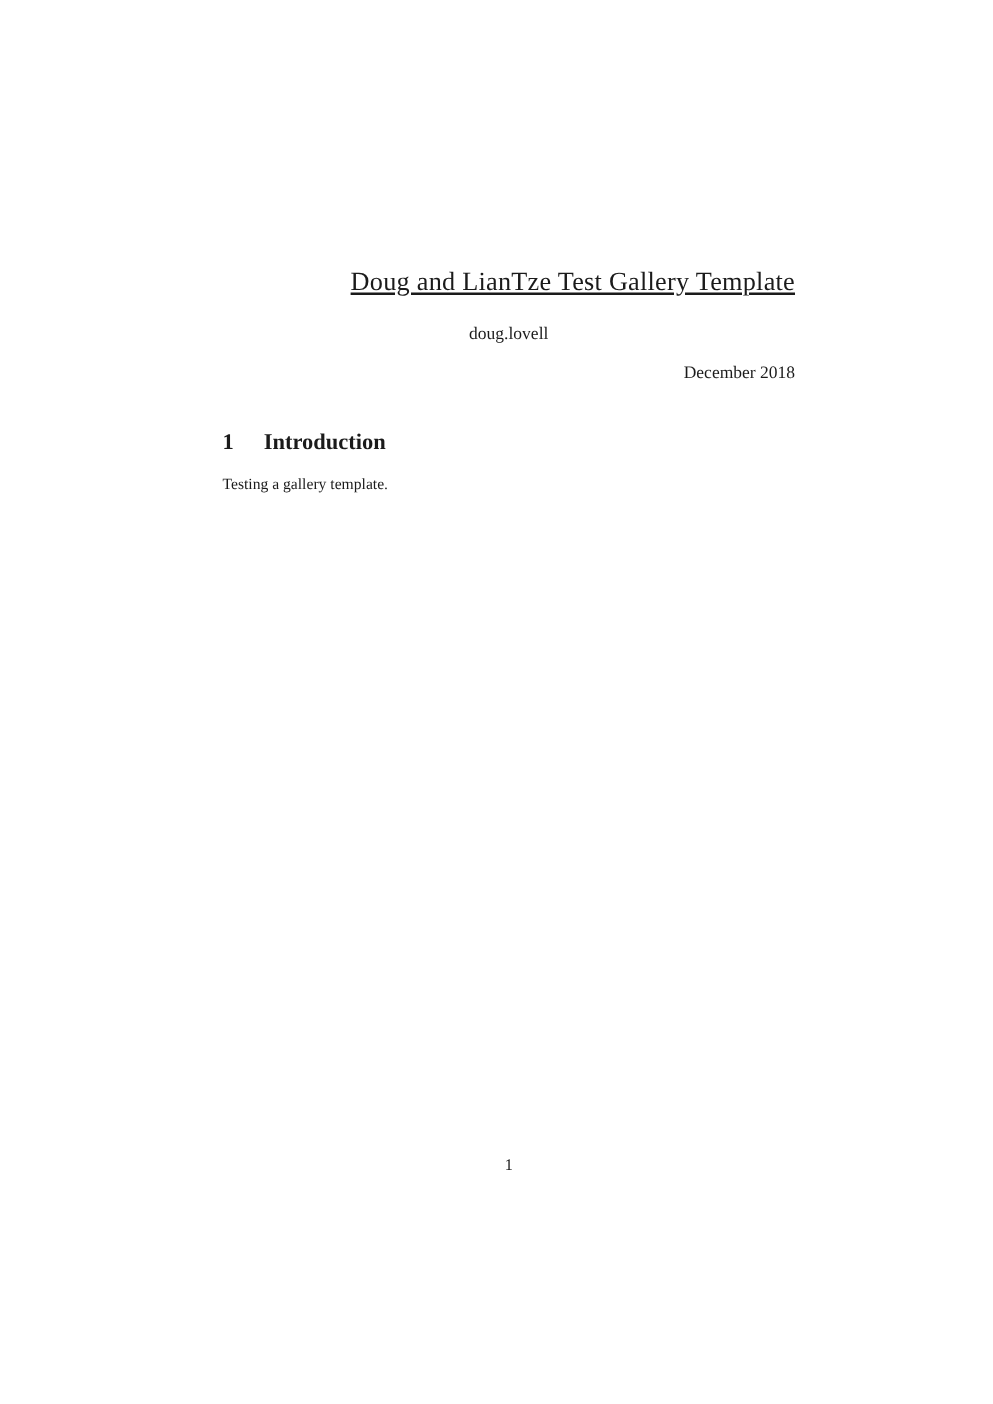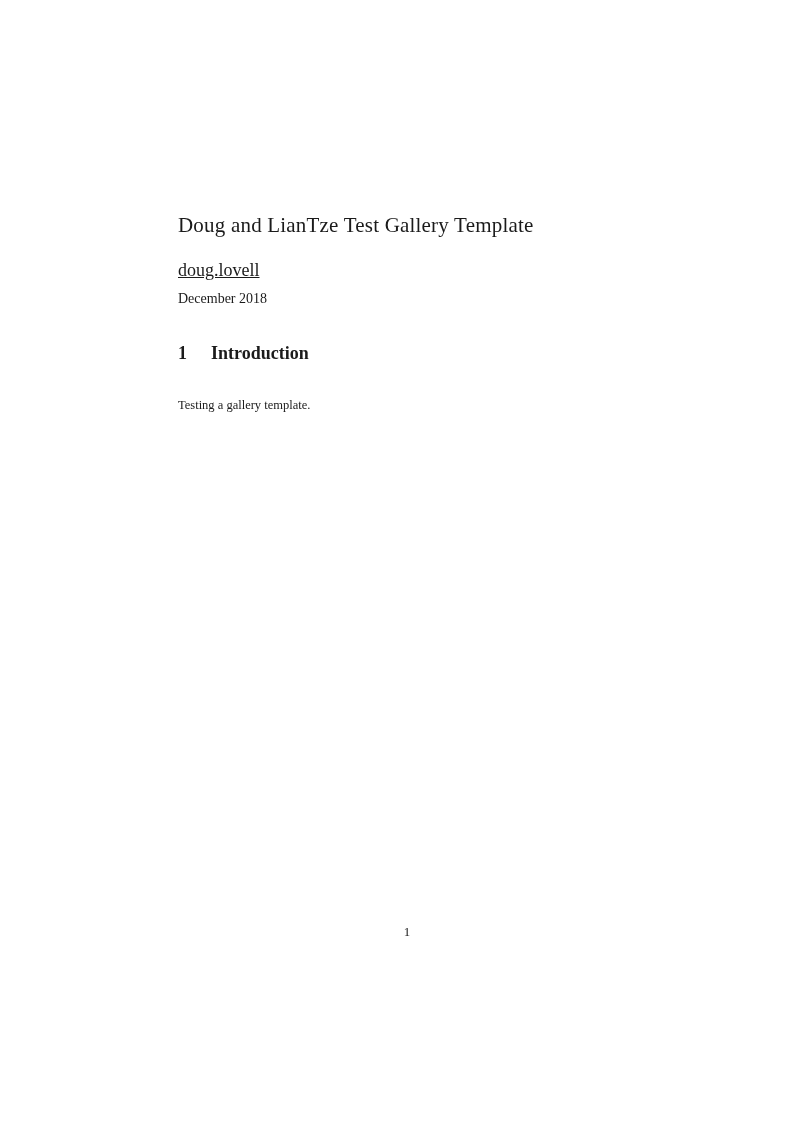--- a/index.html
+++ b/index.html
@@ -17,46 +17,47 @@
     overflow: hidden;
   }
   
   .textblock {
     position: absolute;
     left: 178px;
     width: 458px;
   }
   .doc-title {
     top: 213px;
-    text-align: left;
+    text-align: right;
     font-size: 21px;
     letter-spacing: 0.2px;
+    text-decoration: underline;
   }
   .doc-author {
     top: 260px;
-    font-size: 18px;
-    text-decoration: underline;
+    text-align: center;
+    font-size: 14px;
   }
   .doc-date {
     top: 291px;
-    text-align: left;
+    text-align: right;
     font-size: 14px;
   }
   .section-heading {
     top: 343px;
     font-weight: bold;
     font-size: 18px;
     display: flex;
   }
   .section-number {
     width: 33px;
     flex: 0 0 33px;
   }
   .section-body {
-    top: 397px;
+    top: 379px;
     font-size: 12.5px;
     line-height: 16px;
   }
   .para-indent {
     text-indent: 22px;
   }
   .page-number {
     top: 924px;
     text-align: center;
     font-size: 13px;

